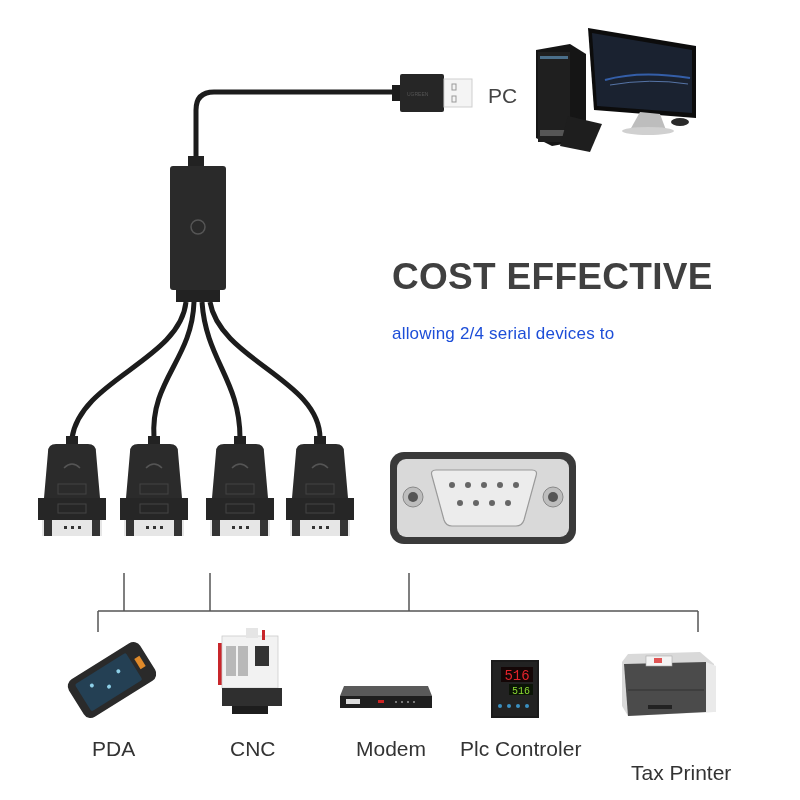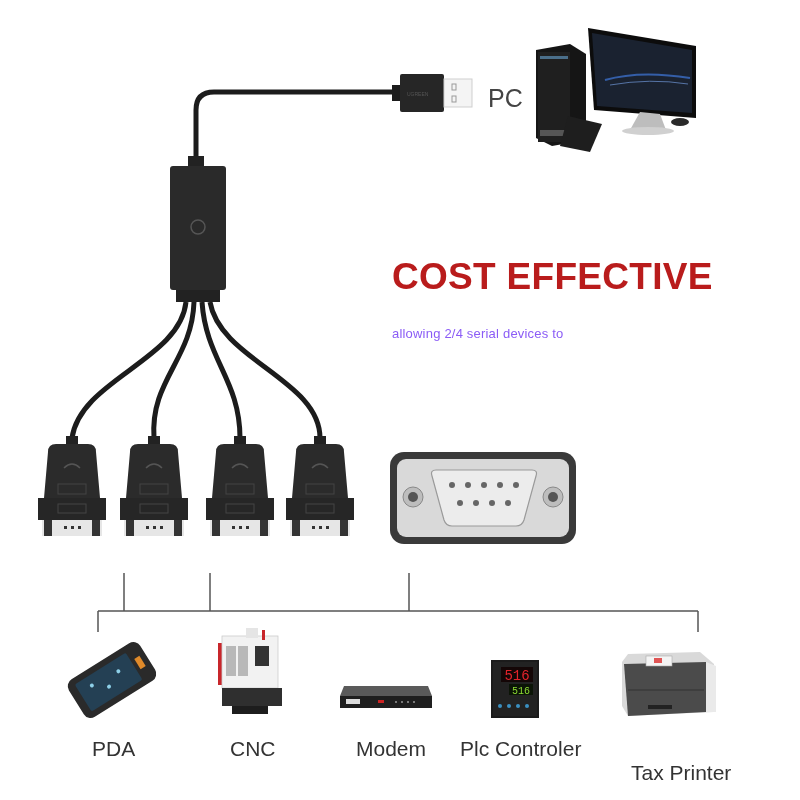--- a/index.html
+++ b/index.html
@@ -1,23 +1,23 @@
 <!DOCTYPE html>
 <html><head>
   <meta charset="utf-8">
   <style>
     html, body { margin: 0; padding: 0; background: #ffffff; }
     body { width: 800px; height: 800px; position: relative; overflow: hidden;
            font-family: "Liberation Sans", "DejaVu Sans", sans-serif; }
     .abs { position: absolute; }
     .headline { left: 392px; top: 256px; font-size: 37px; font-weight: bold;
                 letter-spacing: 0.3px; white-space: nowrap; }
-    .sub { left: 392px; top: 320px; font-size: 13px; line-height: 28px; color: #8b5cf6;
+    .sub { left: 392px; top: 320px; font-size: 17px; line-height: 28px; color: #1d4ed8;
            white-space: nowrap; letter-spacing: 0.2px; }
-    .pc-label { left: 488px; top: 84px; font-size: 25px; color: #444; }
+    .pc-label { left: 488px; top: 84px; font-size: 21px; color: #444; }
     .dev-label { top: 737px; font-size: 21px; color: #333; white-space: nowrap; text-align: center; }
     svg { position: absolute; left: 0; top: 0; }
   </style>
 </head>
 <body>
 
 <svg width="800" height="800" viewBox="0 0 800 800">
 
   <g>
     <path d="M196 170 L196 110 Q196 92 214 92 L398 92" fill="none" stroke="#1c1c1c" stroke-width="5"></path>
@@ -210,21 +210,21 @@
     <polygon points="628,654 700,652 714,664 714,712 628,716 622,706 622,662" fill="#d9d9d9"></polygon>
     <polygon points="624,664 706,662 706,712 628,716" fill="#4b4b4b"></polygon>
     <rect x="646" y="656" width="26" height="10" fill="#f4f4f4" stroke="#aaa" stroke-width="0.6"></rect>
     <rect x="654" y="658" width="8" height="5" fill="#e05555"></rect>
     <line x1="628" y1="690" x2="704" y2="690" stroke="#333" stroke-width="1"></line>
     <rect x="648" y="705" width="24" height="4" fill="#222"></rect>
     <polygon points="706,662 716,666 716,712 706,712" fill="#eaeaea"></polygon>
   </g>
 </svg>
 
-<div class="abs headline" style="color:#b91c1c">COST EFFECTIVE</div>
+<div class="abs headline" style="color:#404040">COST EFFECTIVE</div>
 <div class="abs sub">
   <div>allowing 2/4 serial devices to</div>
 </div>
 
 <div class="abs pc-label">PC</div>
 
 <div class="abs dev-label" style="left:92px;">PDA</div>
 <div class="abs dev-label" style="left:230px;">CNC</div>
 <div class="abs dev-label" style="left:356px;">Modem</div>
 <div class="abs dev-label" style="left:460px;">Plc Controler</div>

